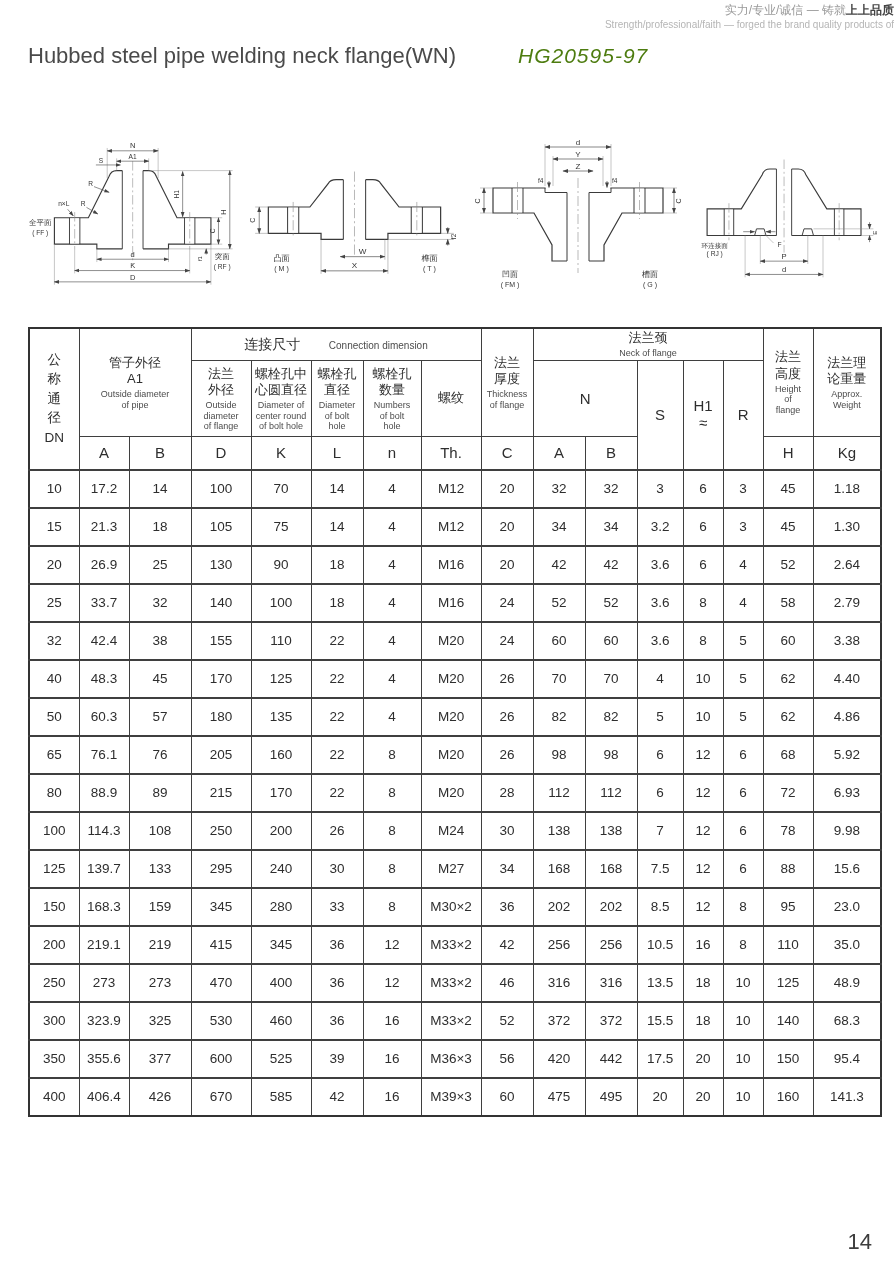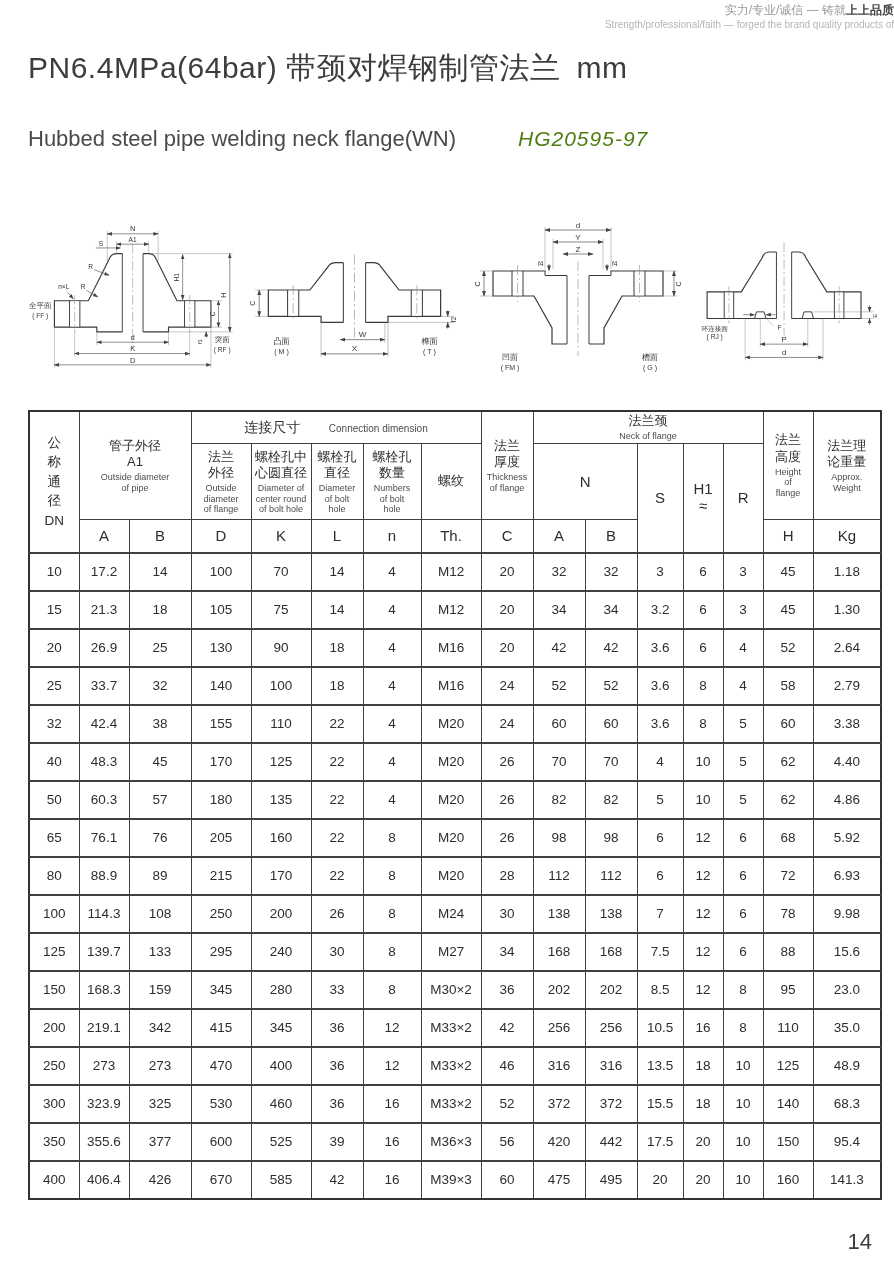--- a/index.html
+++ b/index.html
@@ -69,23 +69,20 @@
         <path d="M0,1.5 L10,5 L0,8.5 z" fill="#444"></path>
       </marker>
     </defs>
   </svg>
 
   <div class="brand">
     <div class="zh"><span>实力/专业/诚信 — 铸就</span><b>上上品质</b></div>
     <div class="en">Strength/professional/faith — forged the brand quality products of</div>
   </div>
 
-  <div class="title">
-    <span>PN6.4MPa(64bar) 带颈对焊钢制管法兰</span><span class="unit">mm</span>
-  </div>
   <div class="subtitle-row">
     <span class="subtitle">Hubbed steel pipe welding neck flange(WN)</span>
     <span class="standard">HG20595-97</span>
   </div>
 
   <div class="drawings">
 
     <svg width="215" viewBox="0 0 228 168">
       <path class="oln" fill="url(#hx)" d="M28,92 L64,92 L86,48 Q88,42 94,42 L128,42 Q134,42 136,48 L158,92 L194,92 L194,120 L149,120 L149,125 L73,125 L73,120 L28,120 Z"></path>
       <rect x="100" y="40" width="22" height="87" fill="#fff"></rect>
@@ -598,21 +595,21 @@
           <td>202</td>
           <td>8.5</td>
           <td>12</td>
           <td>8</td>
           <td>95</td>
           <td>23.0</td>
         </tr>
         <tr>
           <td>200</td>
           <td>219.1</td>
-          <td>342</td>
+          <td>219</td>
           <td>415</td>
           <td>345</td>
           <td>36</td>
           <td>12</td>
           <td>M33×2</td>
           <td>42</td>
           <td>256</td>
           <td>256</td>
           <td>10.5</td>
           <td>16</td>

